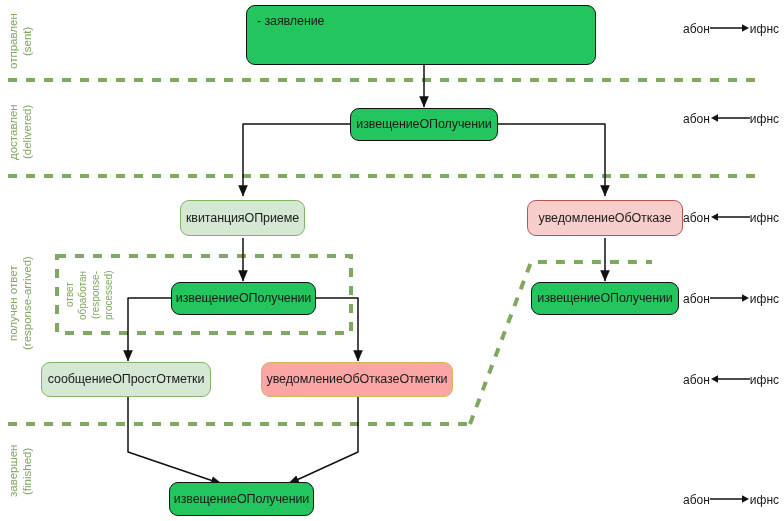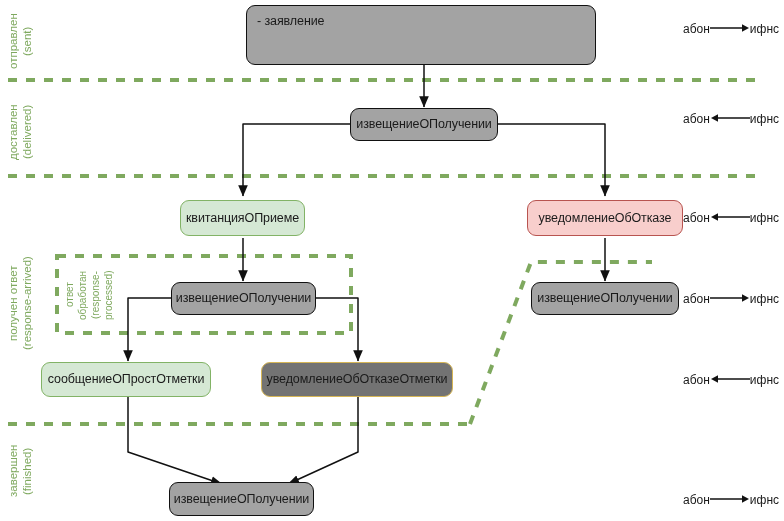--- a/index.html
+++ b/index.html
@@ -6,28 +6,28 @@
   body{
     width:784px;height:521px;position:relative;overflow:hidden;
     font-family:"Liberation Sans","DejaVu Sans",sans-serif;
     color:#1a1a1a;
   }
   #canvas{position:absolute;inset:0;width:784px;height:521px;}
   svg.layer{position:absolute;left:0;top:0;width:784px;height:521px;pointer-events:none;}
 
   .node{
     position:absolute;box-sizing:border-box;
-    border:1.6px solid #111;border-radius:9px;background:#a3a3a3;
+    border:1.6px solid #111;border-radius:9px;background:#22c55e;
     display:flex;align-items:center;justify-content:center;
     font-size:12.5px;line-height:1.3;white-space:nowrap;
     letter-spacing:-0.1px;
   }
   .node.green{background:#d5e8d4;border-color:#82b366;}
   .node.red{background:#f8cecc;border-color:#b85450;}
-  .node.yellow{background:#737373;border-color:#d6b656;}
+  .node.yellow{background:#fca5a5;border-color:#d6b656;}
   .node.multiline{
     display:block;text-align:left;padding:6px 9px 6px 10px;
     font-size:12.5px;line-height:1.48;
   }
   .node.multiline div{white-space:nowrap;}
 
   .swimlabel{
     position:absolute;color:#7fa95f;font-size:11.5px;line-height:1.25;
     writing-mode:vertical-rl;transform:rotate(180deg);
     text-align:center;white-space:pre-line;letter-spacing:0px;

